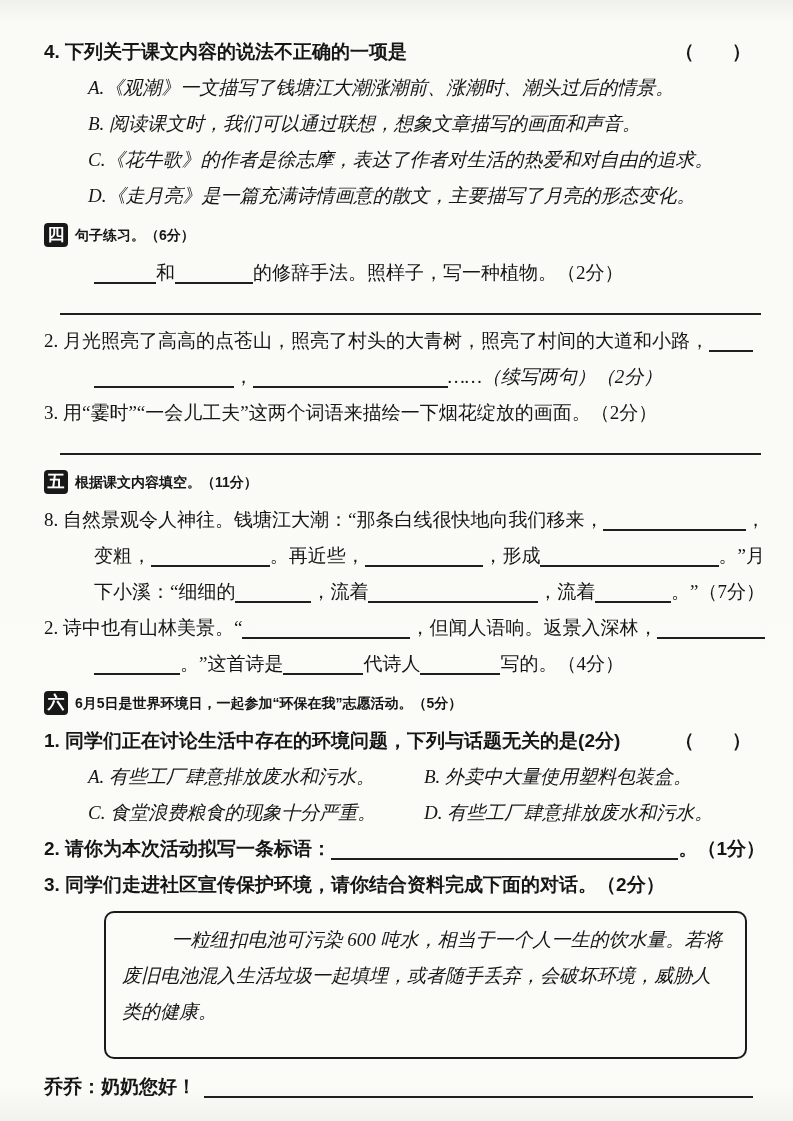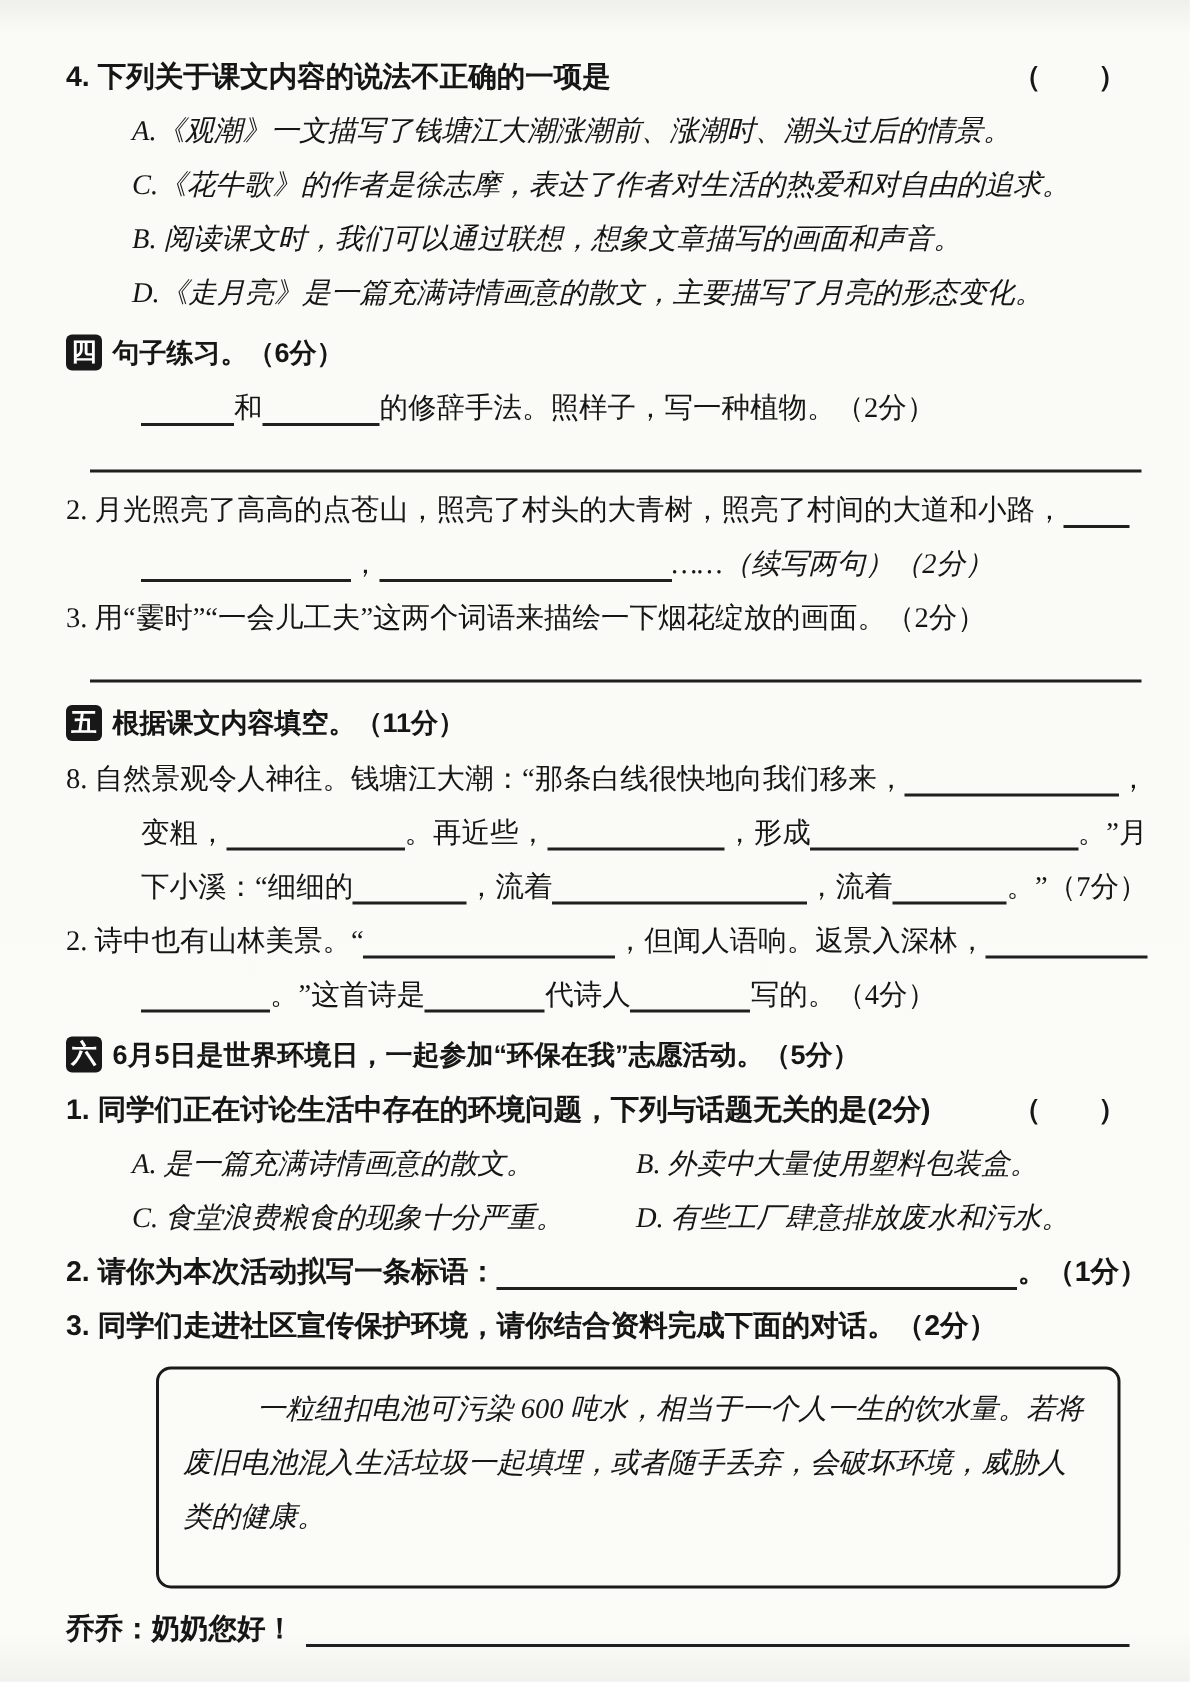--- a/index.html
+++ b/index.html
@@ -41,21 +41,21 @@
     line-height: 38px; margin: 2px 0 1px 0;
   }
   .badge {
     background: #181818; color: #ffffff;
     min-width: 24px; height: 24px;
     display: flex; align-items: center; justify-content: center;
     border-radius: 4px;
     font-size: 17px; font-weight: bold;
     font-family: "Liberation Sans", sans-serif;
   }
-  .sec-title { font-size: 18px; }
+  .sec-title { font-size: 14px; }
 
   .optrow { display: flex; line-height: 36px; }
   .optrow .cell-a { flex: 0 0 336px; white-space: pre; }
   .optrow .cell-b { flex: 1 1 auto; white-space: pre; }
 
   .infobox {
     border: 2px solid #1a1a1a;
     border-radius: 10px;
     margin: 8px 18px 0 60px;
     padding: 9px 16px 27px 16px;
@@ -76,22 +76,22 @@
 <body>
 
 <div class="sheet">
 
   <div class="flexln hei">
     <span class="t">4. 下列关于课文内容的说法不正确的一项是</span>
     <span class="spacer"></span>
     <span class="bracket">（　　）</span>
   </div>
   <div class="ln opt kai">A.《观潮》一文描写了钱塘江大潮涨潮前、涨潮时、潮头过后的情景。</div>
+  <div class="ln opt kai">B. 阅读课文时，我们可以通过联想，想象文章描写的画面和声音。</div>
   <div class="ln opt kai">C.《花牛歌》的作者是徐志摩，表达了作者对生活的热爱和对自由的追求。</div>
-  <div class="ln opt kai">B. 阅读课文时，我们可以通过联想，想象文章描写的画面和声音。</div>
   <div class="ln opt kai">D.《走月亮》是一篇充满诗情画意的散文，主要描写了月亮的形态变化。</div>
 
   <div class="sec">
     <span class="badge">四</span>
     <span class="sec-title hei">句子练习。（6分）</span>
   </div>
 
   <div class="flexln ind">
     <span class="blank" style="flex:0 0 62px"></span>
     <span class="t">和</span>
@@ -161,21 +161,21 @@
     <span class="badge">六</span>
     <span class="sec-title hei">6月5日是世界环境日，一起参加“环保在我”志愿活动。（5分）</span>
   </div>
 
   <div class="flexln hei">
     <span class="t">1. 同学们正在讨论生活中存在的环境问题，下列与话题无关的是(2分)</span>
     <span class="spacer"></span>
     <span class="bracket">（　　）</span>
   </div>
   <div class="optrow opt kai">
-    <span class="cell-a">A. 是一篇充满诗情画意的散文。</span>
+    <span class="cell-a">A. 有些工厂肆意排放废水和污水。</span>
     <span class="cell-b">B. 外卖中大量使用塑料包装盒。</span>
   </div>
   <div class="optrow opt kai">
     <span class="cell-a">C. 食堂浪费粮食的现象十分严重。</span>
     <span class="cell-b">D. 有些工厂肆意排放废水和污水。</span>
   </div>
 
   <div class="flexln hei">
     <span class="t">2. 请你为本次活动拟写一条标语：</span>
     <span class="blank" style="flex:1 1 auto"></span>

